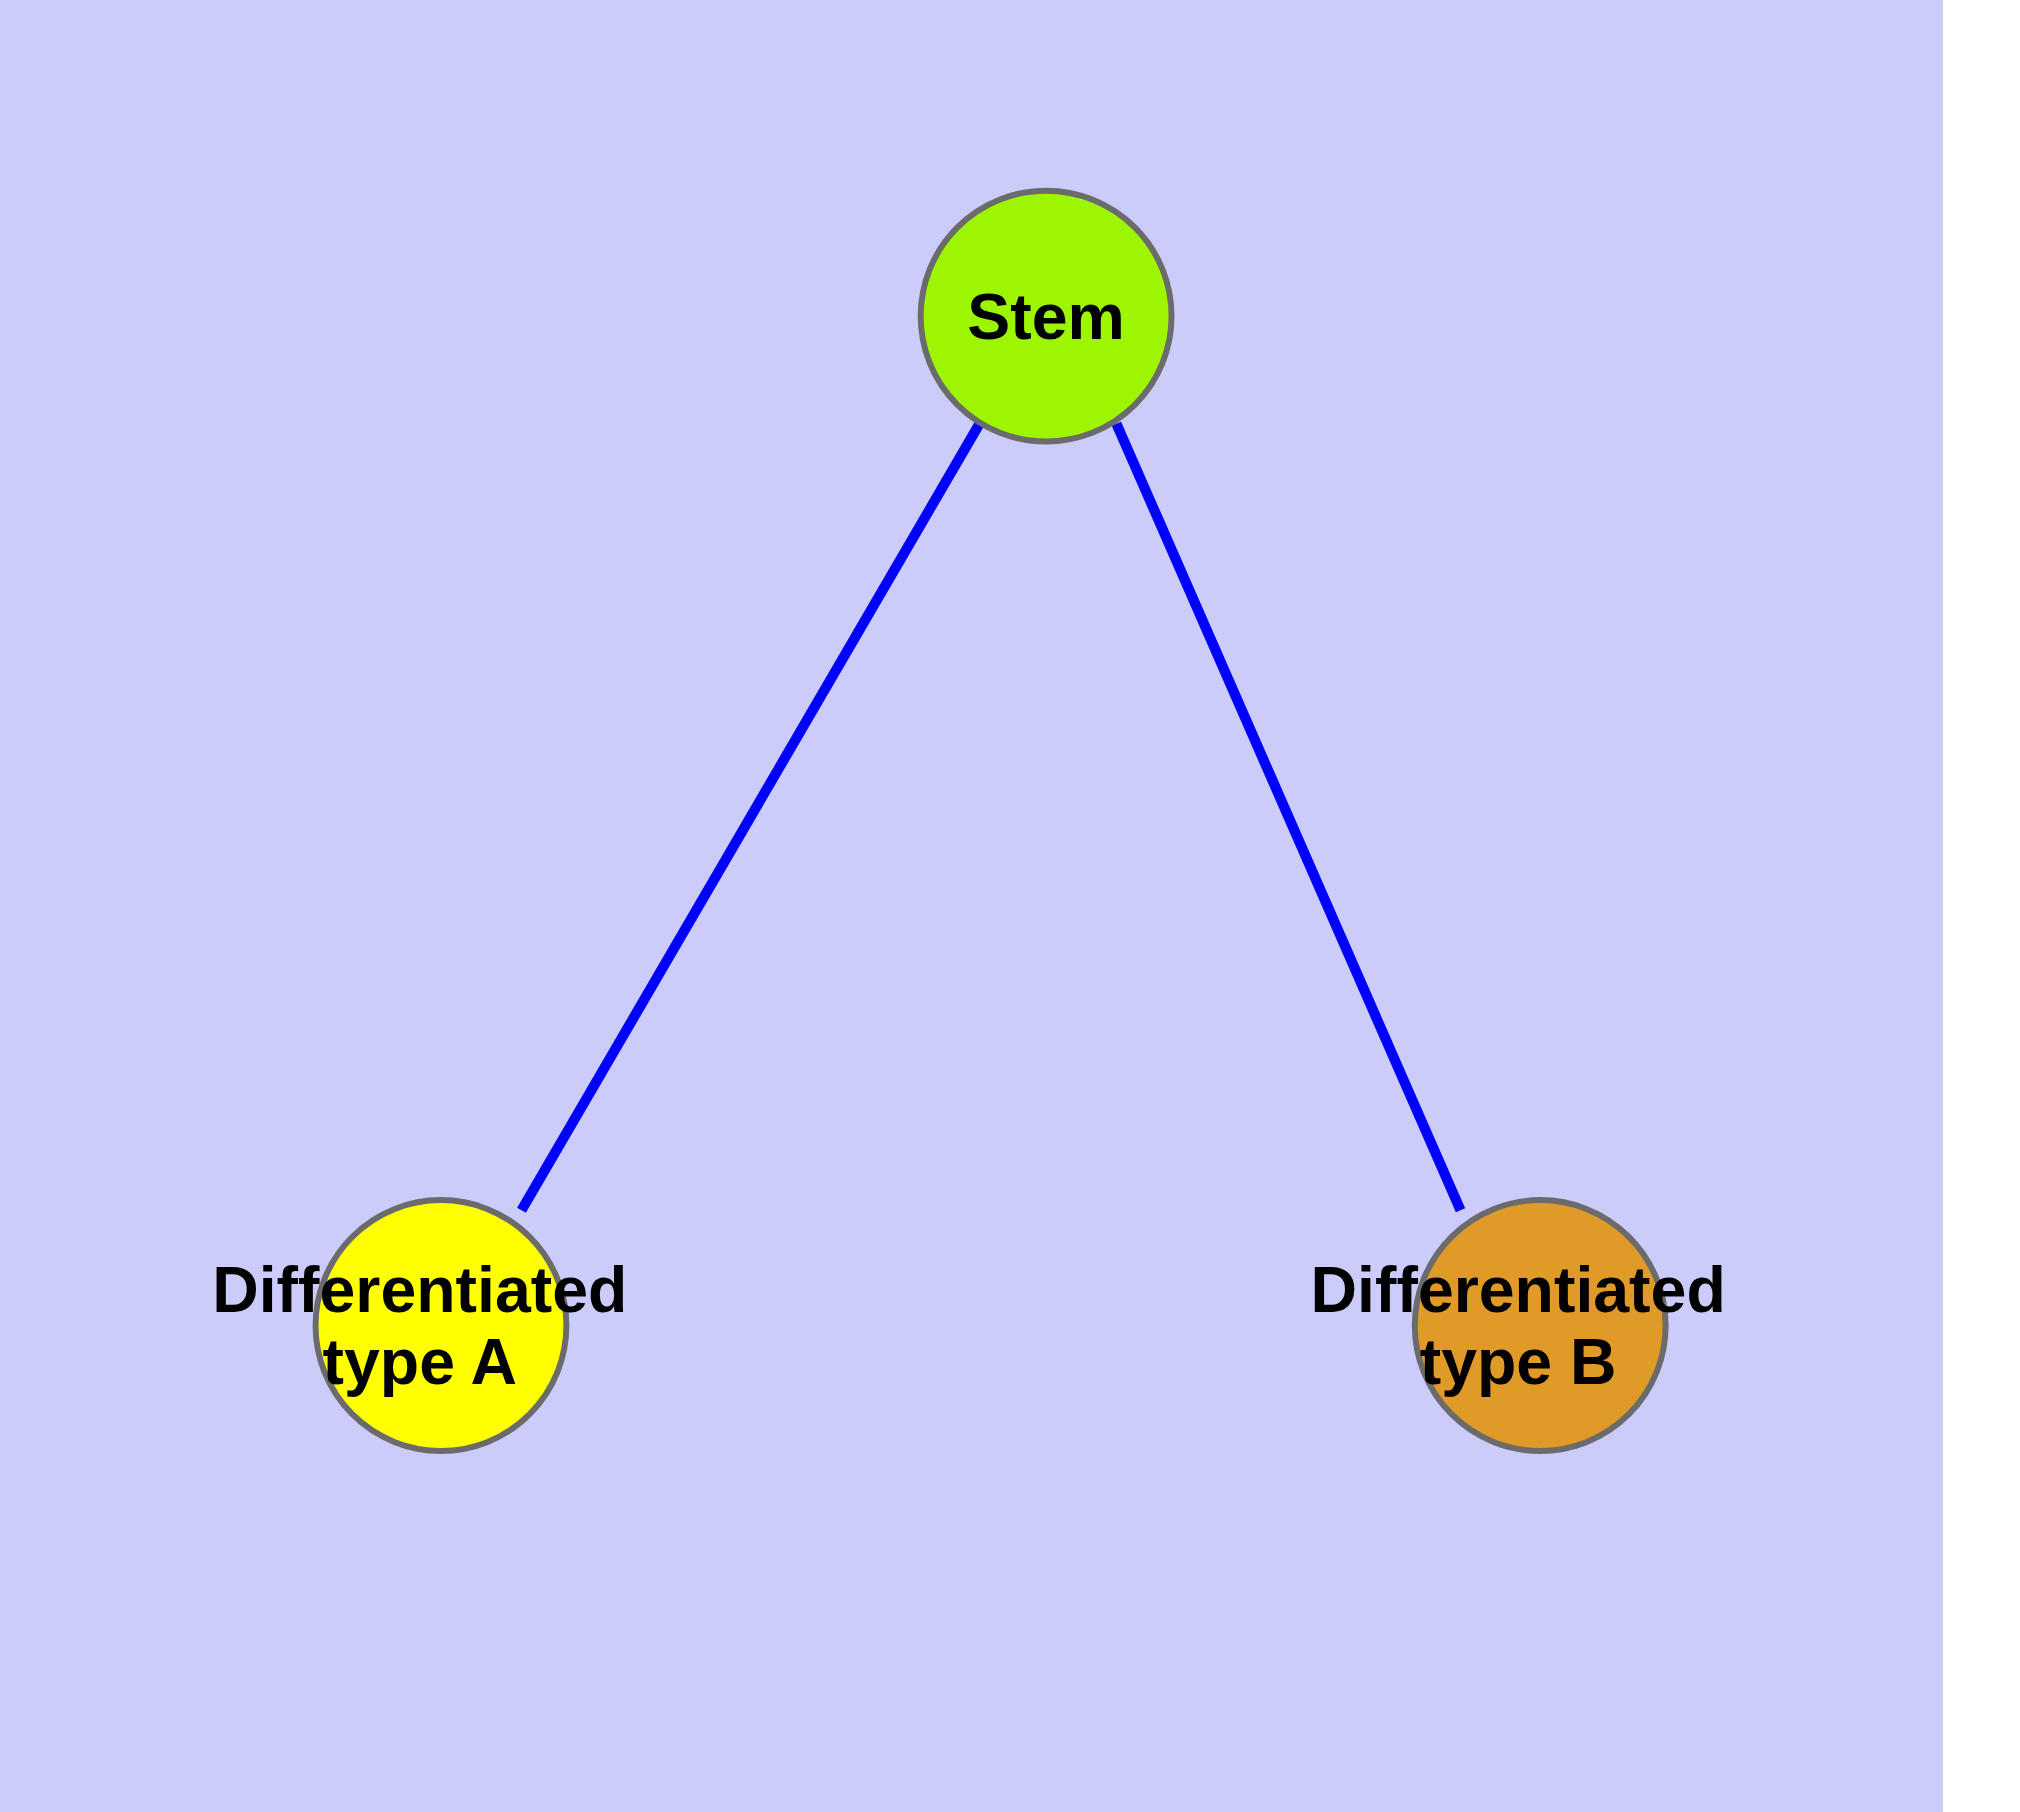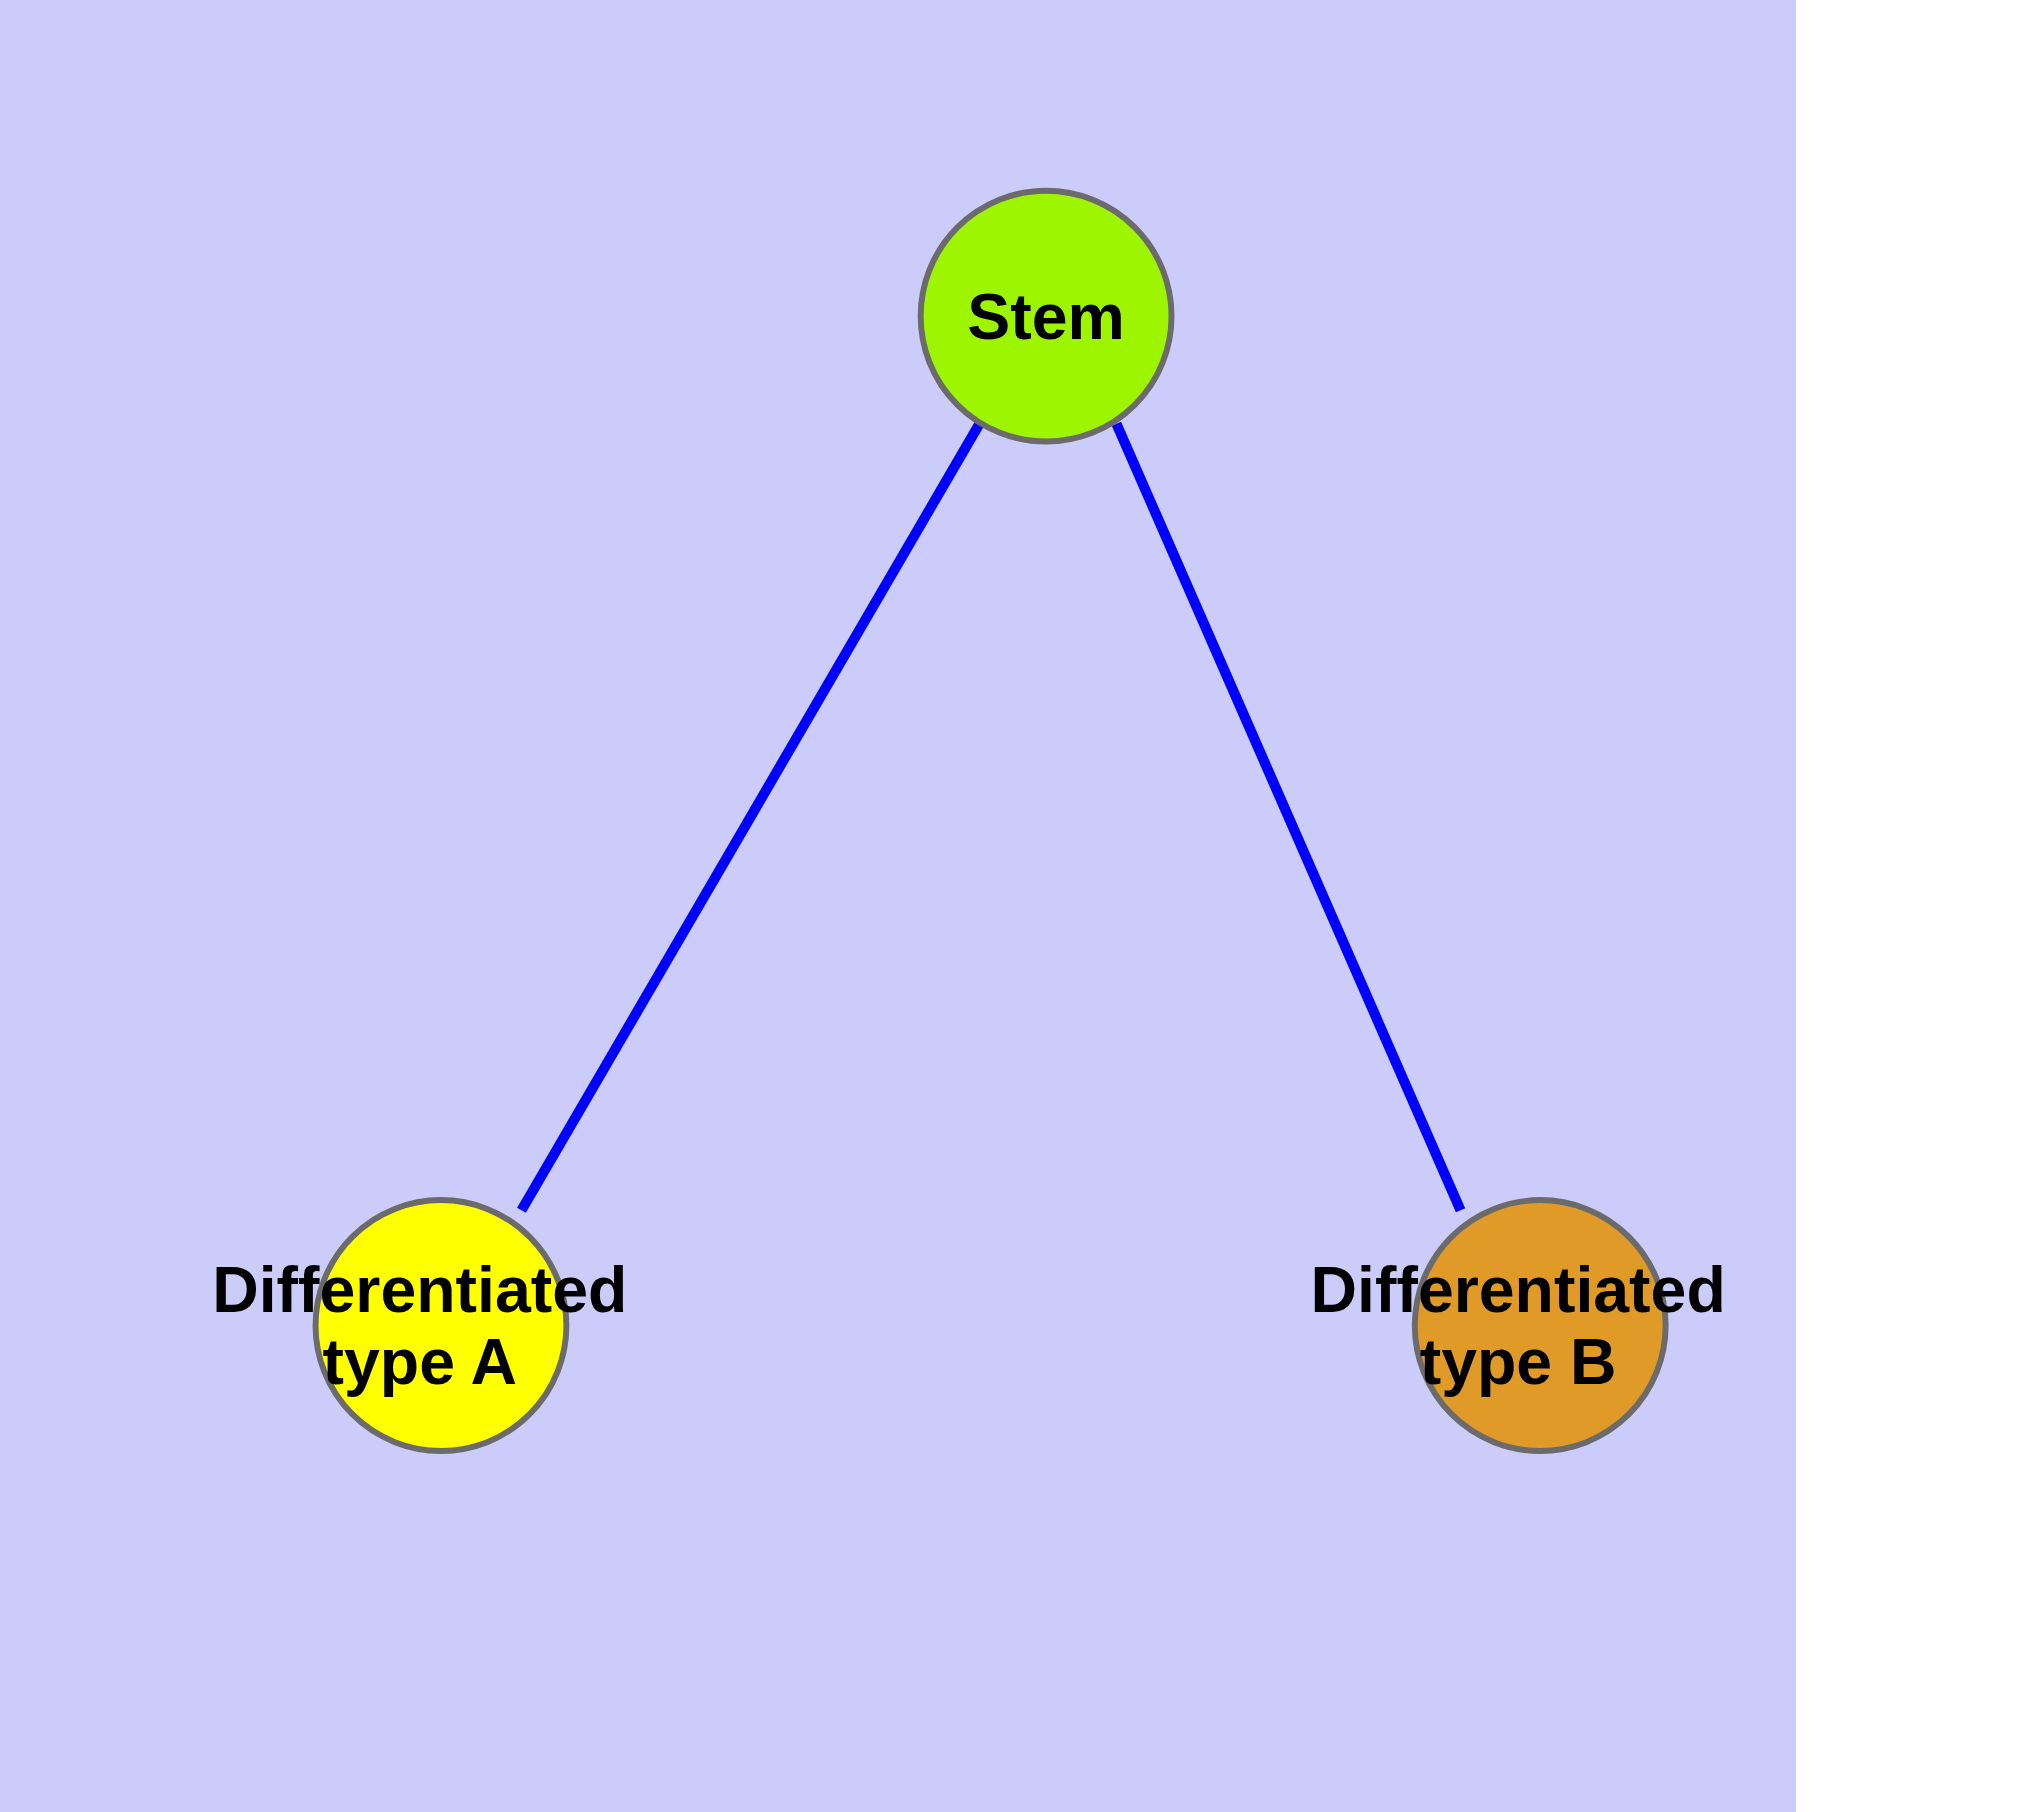--- a/index.html
+++ b/index.html
@@ -28,21 +28,21 @@
     font-family: "Liberation Sans", sans-serif;
     font-weight: bold;
     fill: #000000;
     text-anchor: middle;
     paint-order: normal;
   }
 </style>
 </head>
 <body>
 
-<div id="canvas" style="width: 1796px; height: 1812px; background: rgb(204, 204, 250);">
+<div id="canvas" style="width: 1943px; height: 1812px; background: rgb(204, 204, 250);">
   <svg id="graph-svg" viewBox="0 0 2384 2138" xmlns="http://www.w3.org/2000/svg" style="width: 2021px; height: 1812px;">
 
     <rect id="bg-rect" x="0" y="0" width="2384" height="2138" fill="#ccccfa"></rect>
 
     <g id="edges-layer">
         <line x1="1156" y1="499" x2="615" y2="1428" stroke="#0000ff" stroke-width="12" stroke-linecap="butt"></line>
         <line x1="1317" y1="500" x2="1723" y2="1428" stroke="#0000ff" stroke-width="12" stroke-linecap="butt"></line>
       </g>
     <g id="nodes-layer">
         <circle cx="1234" cy="373" r="148" fill="#9ef502" stroke="#6b6b6b" stroke-width="7"></circle>

